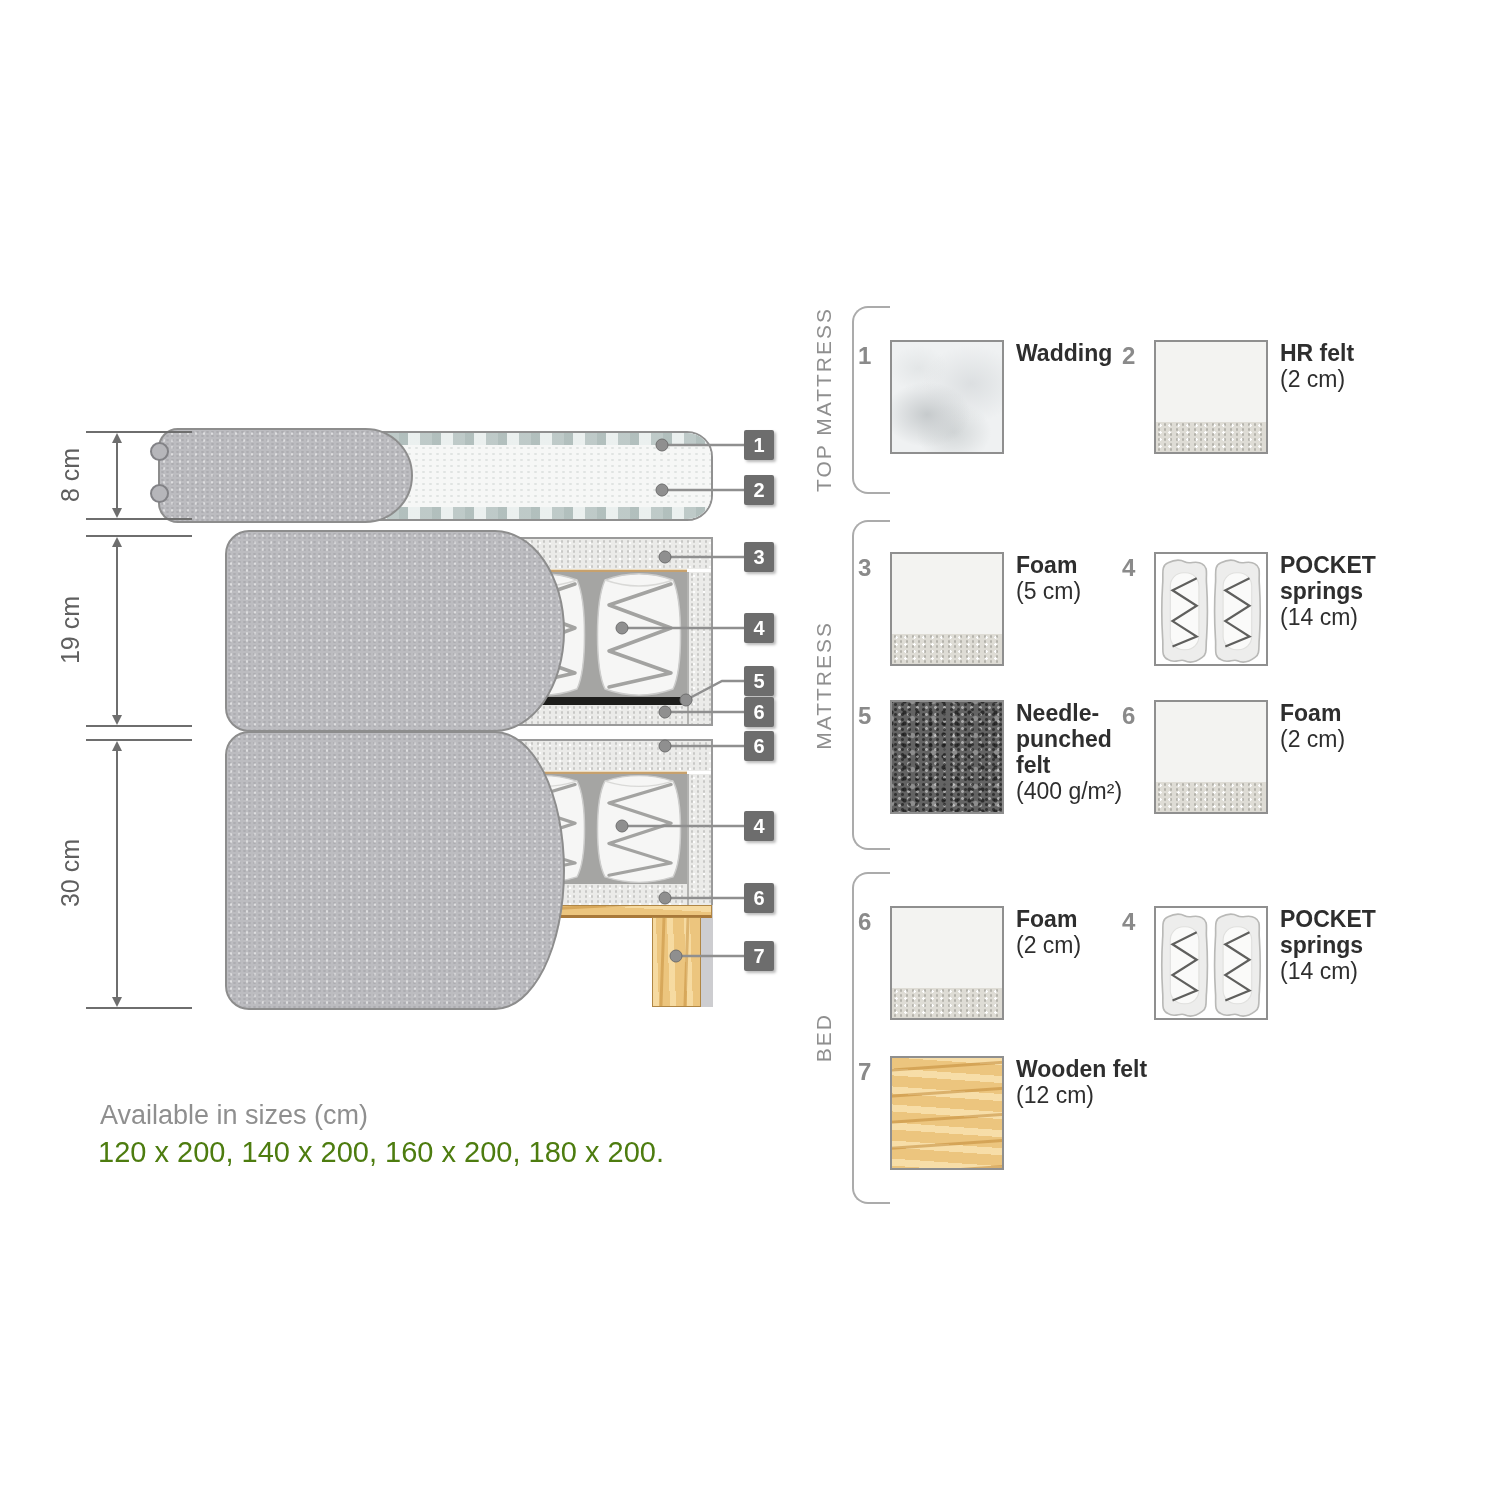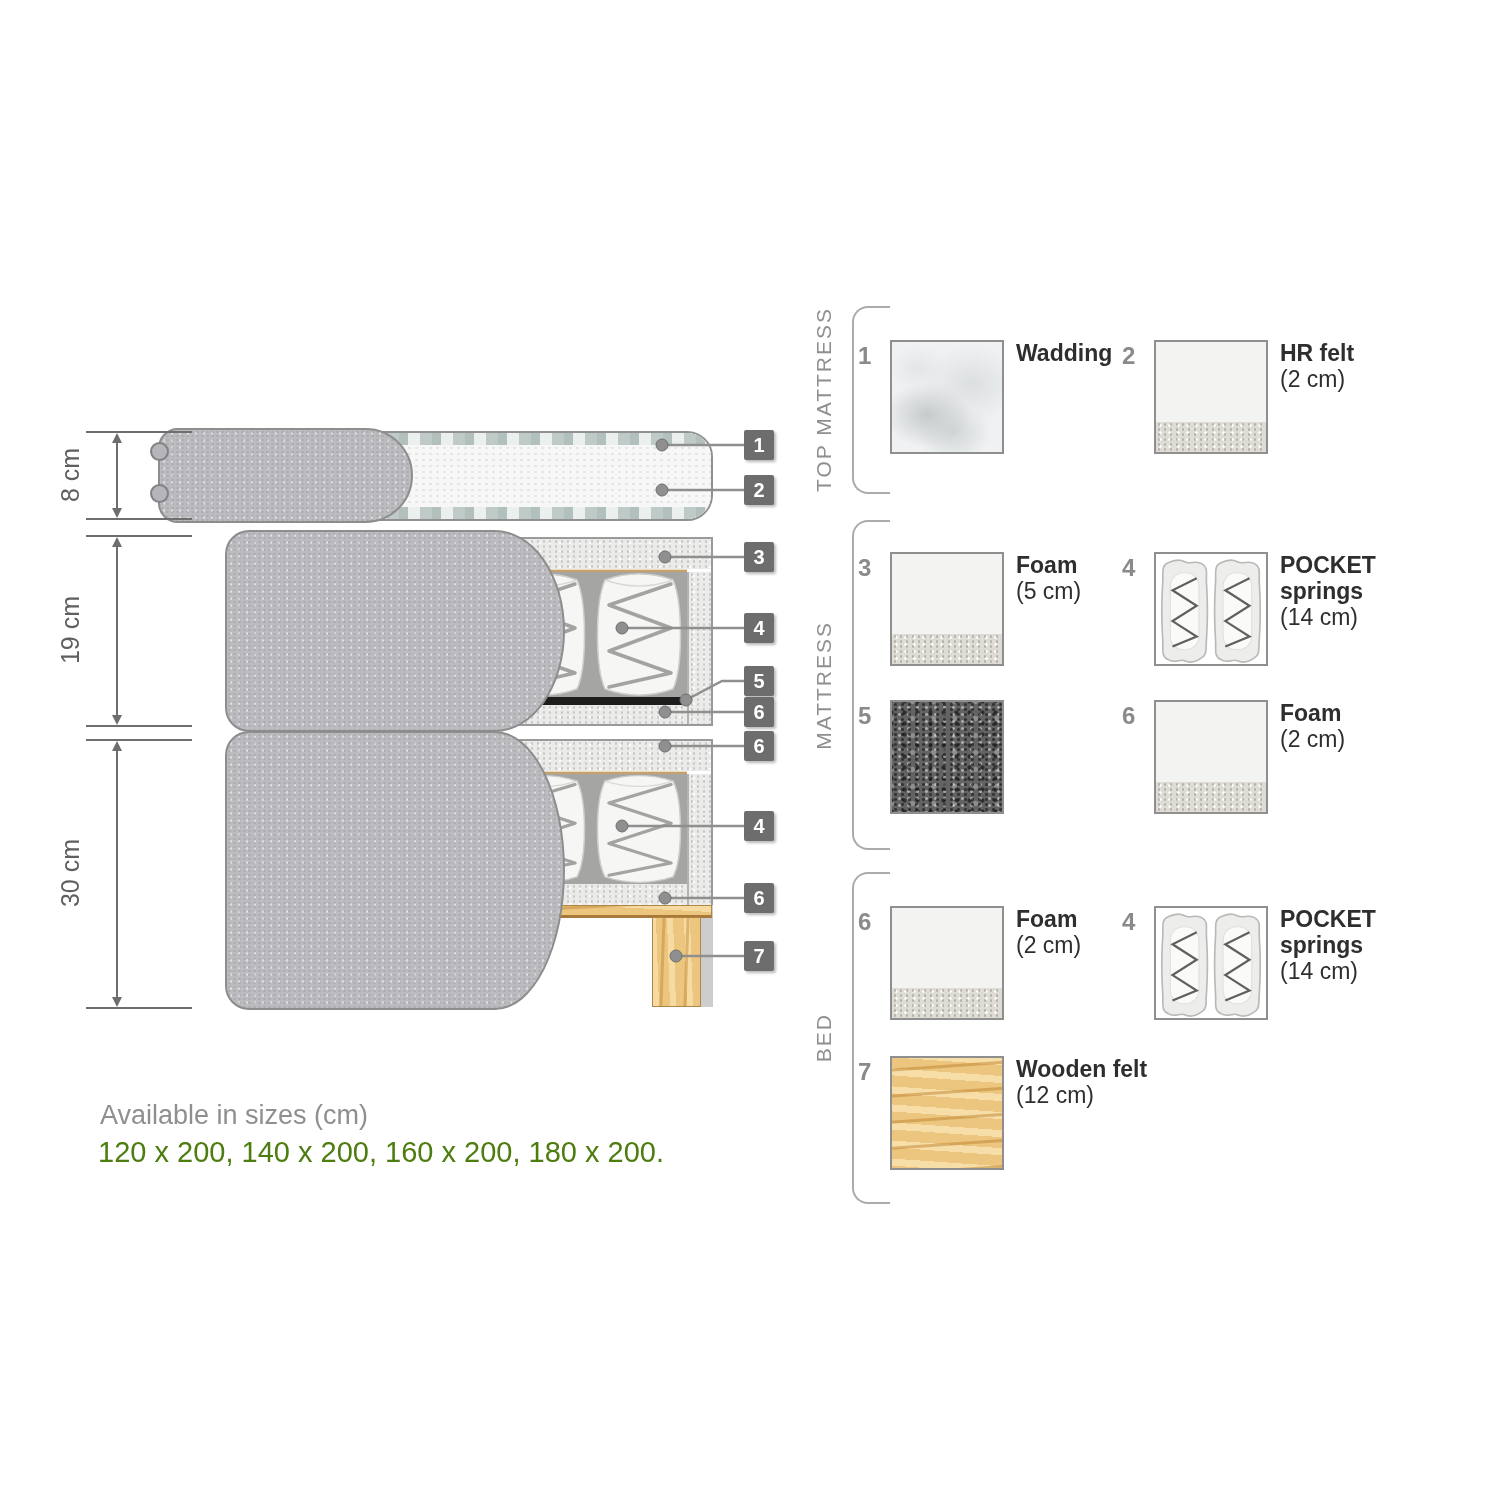--- a/index.html
+++ b/index.html
@@ -265,20 +265,24 @@
         </svg>
     </div>
     <div class="legend-labels" style="width:160px">
       <div class="legend-name">POCKET springs</div>
       <div class="legend-detail">(14 cm)</div>
     </div>
   </div>
   <div class="legend-item" style="left:858px;top:700px">
     <div class="legend-num">5</div>
     <div class="swatch sw-felt"></div>
+    <div class="legend-labels" style="width:122px">
+      <div class="legend-name">Needle-punched felt</div>
+      <div class="legend-detail">(400 g/m²)</div>
+    </div>
   </div>
   <div class="legend-item" style="left:1122px;top:700px">
     <div class="legend-num">6</div>
     <div class="swatch sw-foam"></div>
     <div class="legend-labels" style="width:160px">
       <div class="legend-name">Foam</div>
       <div class="legend-detail">(2 cm)</div>
     </div>
   </div>
 

